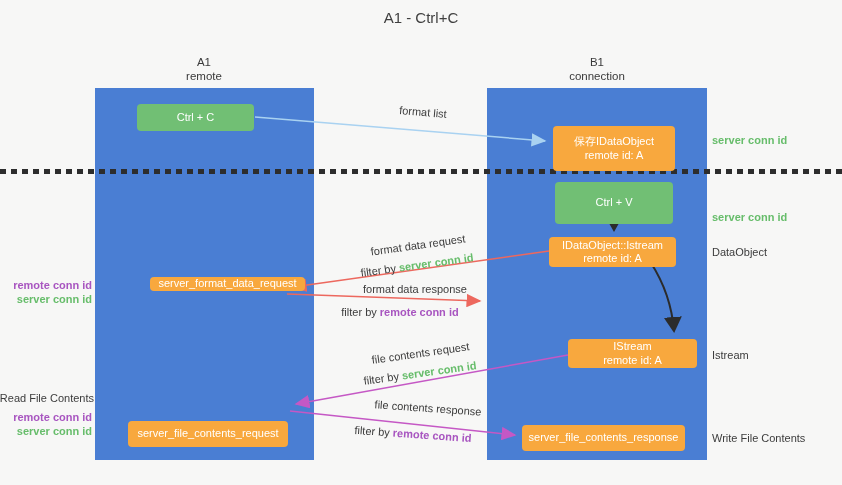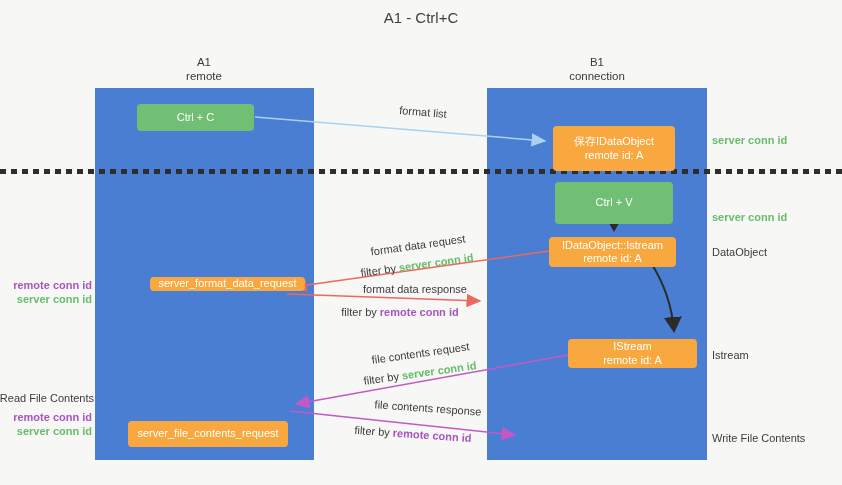--- a/index.html
+++ b/index.html
@@ -126,20 +126,23 @@
 
   <div class="box orange" style="left:568px; top:339px; width:129px; height:29px;">
     <div>IStream</div>
     <div>remote id: A</div>
   </div>
 
   <div class="box orange" style="left:128px; top:393px; width:160px; height:26px;margin-top:28px;">
     <div>server_file_contents_request</div>
   </div>
 
+  <div class="box orange" style="left:522px; top:425px; width:163px; height:26px;">
+    <div>server_file_contents_response</div>
+  </div>
 
   <div class="lbl rot-dn center" style="left:368px; top:106px; width:110px;">format list</div>
 
   <div class="lbl rot-up center" style="left:352px; top:239px; width:132px;">format data request</div>
   <div class="lbl rot-up center" style="left:343px; top:259px; width:148px;">
     <span>filter by </span><span class="green-t">server conn id</span>
   </div>
 
   <div class="lbl center" style="left:360px; top:283px; width:110px;">format data response</div>
   <div class="lbl center" style="left:340px; top:306px; width:120px;">

